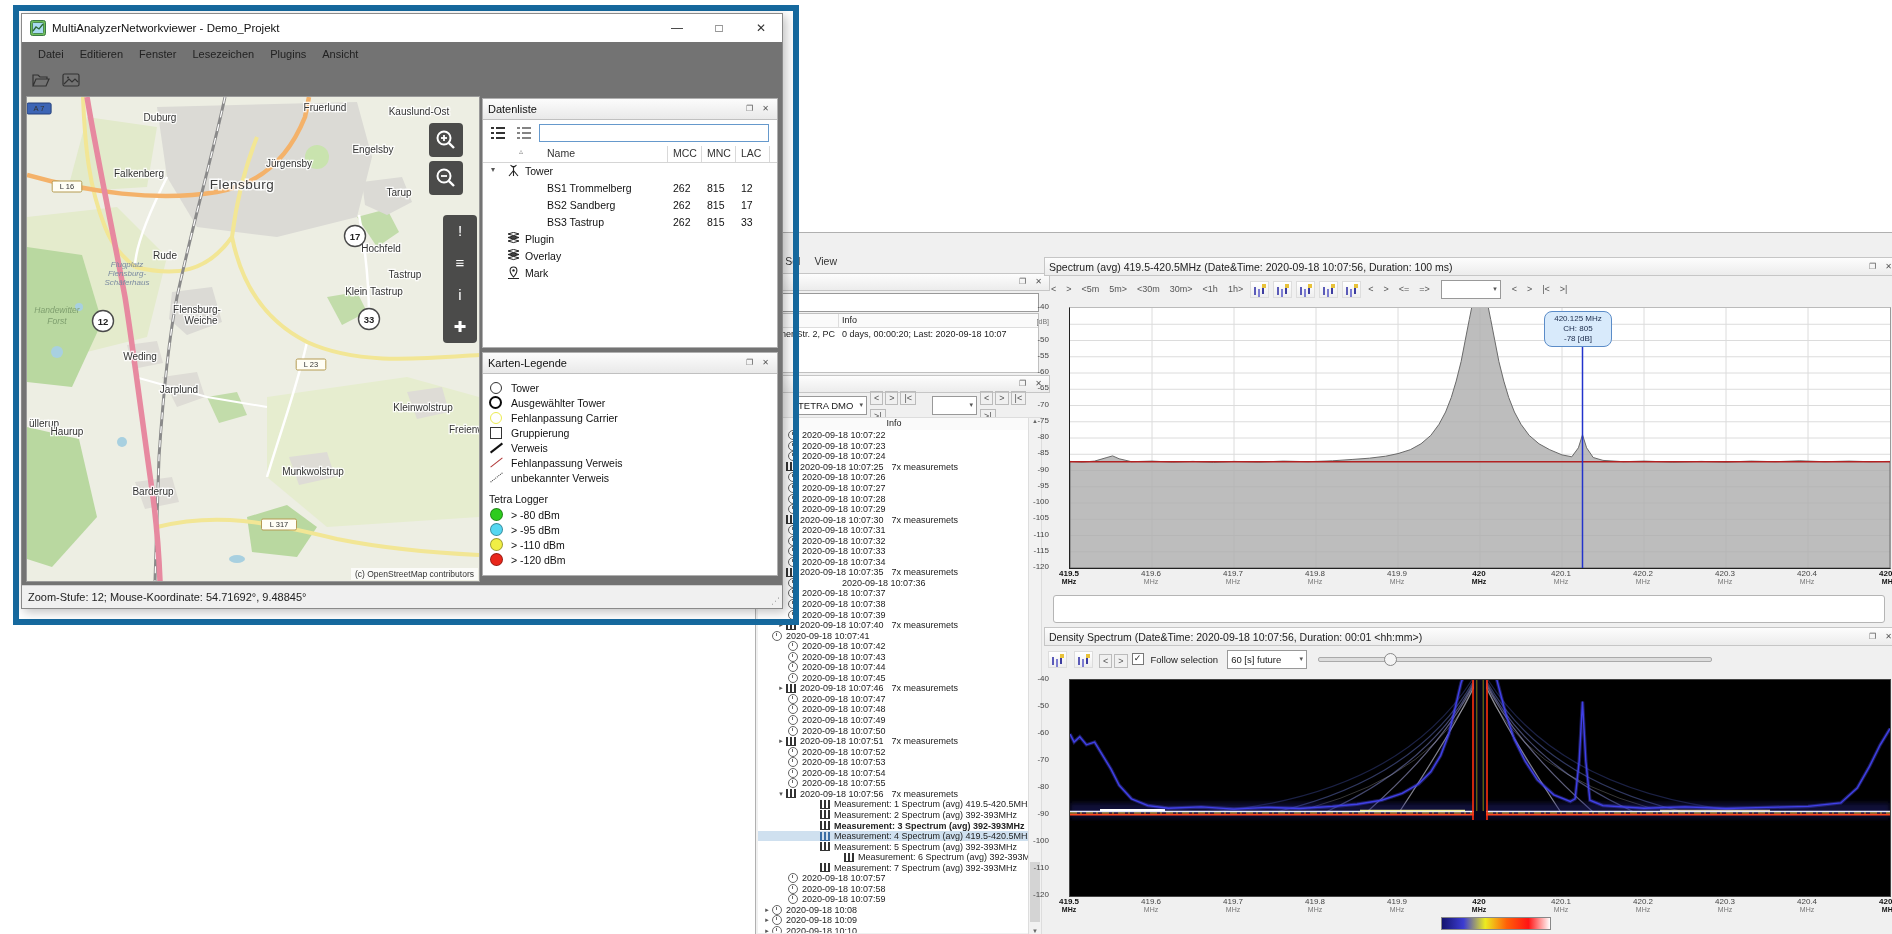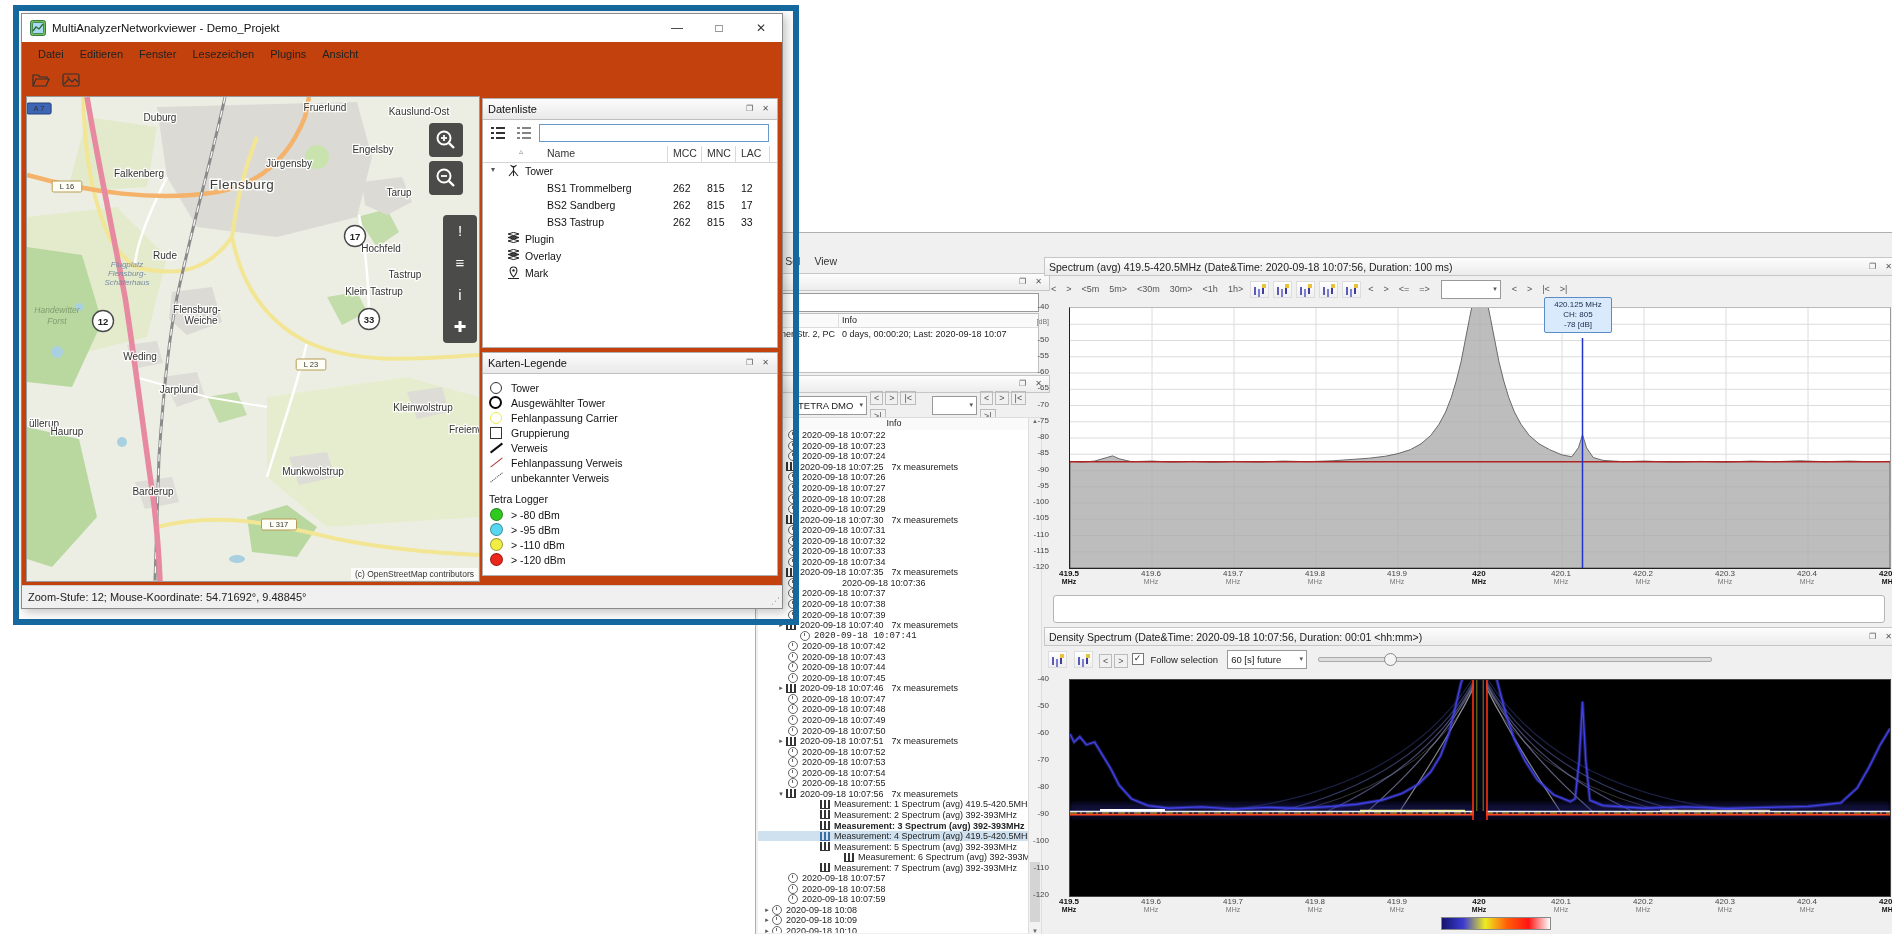--- a/index.html
+++ b/index.html
@@ -33,21 +33,21 @@
   .tick-x.b{font-weight:bold;color:#111;}
   .tick-x.b .u{color:#111;}
   .tick-y{position:absolute;right:20px;width:24px;text-align:right;font-size:8px;color:#444;}
   .tick-y.dim{font-size:7px;color:#777;}
   #spec-tooltip{background:#d8eafb;border:1px solid #5b8cc8;border-radius:2px;font-size:8px;color:#1a2a4a;text-align:center;line-height:10px;padding:2px 3px;z-index:5;}
   .slider-track{height:3px;background:#ddd;border:1px solid #aaa;border-radius:2px;}
   .slider-knob{width:11px;height:11px;border-radius:50%;background:#f4f4f4;border:1px solid #888;}
   .chkbox{width:10px;height:10px;border:1px solid #777;background:#fff;font-size:9px;line-height:9px;color:#222;text-align:center;margin-right:4px;}
   
   #hl-frame{left:13px;top:5px;width:774px;height:608px;border:6px solid #16699e;z-index:20;}
-  #win1{left:21px;top:13px;width:760px;height:594px;background:#c2410c;border:1px solid #8a8a8a;z-index:21;box-shadow:3px 3px 10px rgba(0,0,0,.25);}
+  #win1{left:21px;top:13px;width:760px;height:594px;background:#737373;border:1px solid #8a8a8a;z-index:21;box-shadow:3px 3px 10px rgba(0,0,0,.25);}
   #win1 .titlebar{left:0;top:0;right:0;height:28px;background:#fff;display:flex;align-items:center;padding-left:8px;}
   #win1 .title{font-size:11.5px;color:#111;margin-left:6px;flex:1;}
   .wbtn{width:42px;height:26px;text-align:center;line-height:26px;font-size:12px;color:#333;}
   #menu1{left:0;top:28px;right:0;height:24px;display:flex;align-items:center;padding-left:8px;gap:0;border-bottom:0;}
   #menu1 .mi{font-size:11px;color:#222;padding:3px 8px;}
   #tb1{left:0;top:52px;right:0;height:28px;display:flex;align-items:center;padding-left:6px;gap:4px;}
   .tbtn1{width:24px;height:22px;display:flex;align-items:center;justify-content:center;border:1px solid transparent;}
   
   #map{left:4px;top:82px;width:452px;height:484px;border:1px solid #999;overflow:hidden;background:#edeee3;}
   .m-town{font-size:10px;fill:#333;stroke:#ffffff;stroke-width:2.5px;paint-order:stroke;stroke-opacity:.85;}
@@ -219,21 +219,21 @@
         <div class="trow" style="padding-left: 30px;">
           <span class="ic-clock"></span>
           <span>2020-09-18 10:07:39</span>
         </div>
         <div class="trow" style="padding-left: 18px;">
           <span class="texp">▸</span>
           <span class="ic-bars"></span>
           <span>2020-09-18 10:07:40</span>
           <span class="tsuf">7x measuremets</span>
         </div>
-        <div class="trow" style="padding-left: 42px; font-family: Liberation Mono, monospace;">
+        <div class="trow" style="padding-left: 14px;">
           <span class="ic-clock"></span>
           <span>2020-09-18 10:07:41</span>
         </div>
         <div class="trow" style="padding-left: 30px;">
           <span class="ic-clock"></span>
           <span>2020-09-18 10:07:42</span>
         </div>
         <div class="trow" style="padding-left: 30px;">
           <span class="ic-clock"></span>
           <span>2020-09-18 10:07:43</span>
@@ -474,21 +474,21 @@
         </div>
         <div class="tick-x" style="left: 716px; top: 0px;">
           <div>420.4</div>
           <div class="u">MHz</div>
         </div>
         <div class="tick-x b" style="left: 798px; top: 0px;">
           <div>420.5</div>
           <div class="u">MHz</div>
         </div>
       </div>
-    <div class="abs" id="spec-tooltip" style="left:788px;top:64px;width:60px;">
+    <div class="abs" id="spec-tooltip" style="left:788px;top:78px;width:60px;border-radius:8px;">
         <div>420.125 MHz</div>
         <div>CH: 805</div>
         <div>-78 [dB]</div>
       </div>
 
     <div class="abs" style="left:297px;top:362px;width:830px;height:26px;background:#fff;border:1px solid #b5b5b5;border-radius:3px;"></div>
 
     <div class="abs panel-hdr" style="left:288px;top:394px;width:846px;height:17px;">
       <span class="ph-title">Density Spectrum   (Date&amp;Time: 2020-09-18 10:07:56, Duration: 00:01 &lt;hh:mm&gt;)</span>
       <span class="ph-btn ph-float">❐</span>

